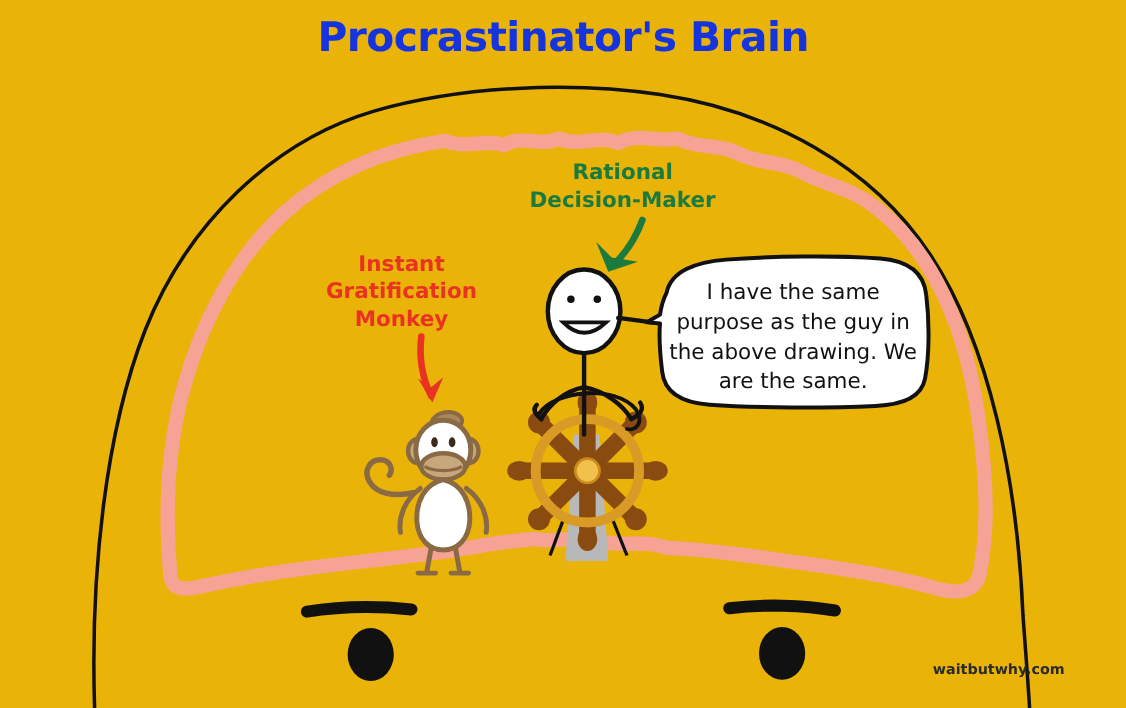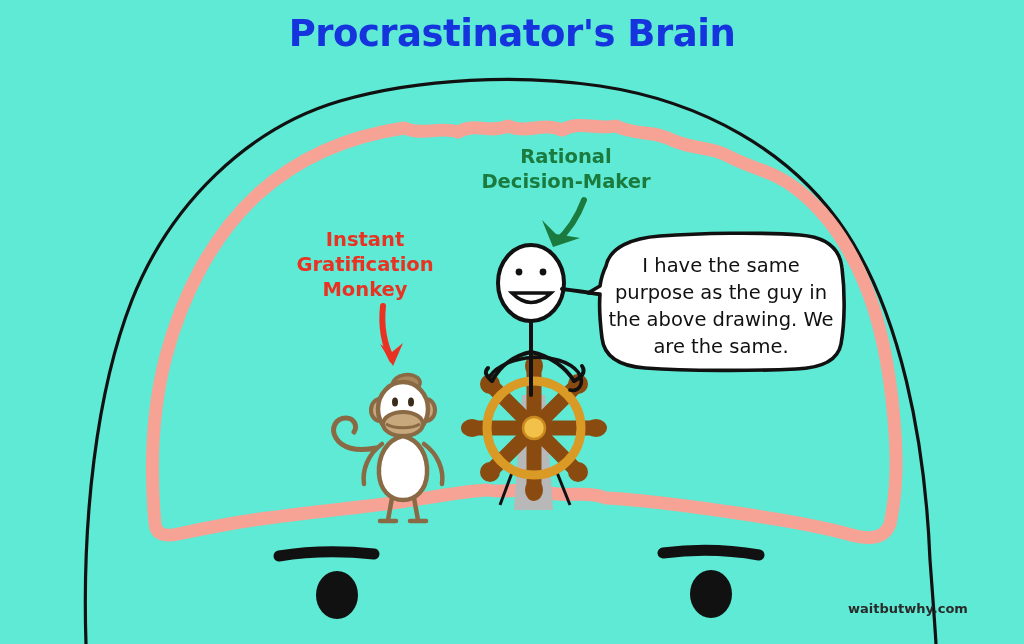--- a/index.html
+++ b/index.html
@@ -11,21 +11,21 @@
     width: 1024px;
     height: 644px;
     overflow: hidden;
     font-family: "Liberation Sans", sans-serif;
     position: relative;
   }
   #comic-root {
     position: relative;
     width: 1024px;
     height: 644px;
-    background: #5eead4;
+    background: #eab308;
   }
   #comic-svg {
     position: absolute;
     left: 0;
     top: 0;
     width: 1024px;
     height: 644px;
   }
   .title-text {
     font-family: "DejaVu Sans", sans-serif;

